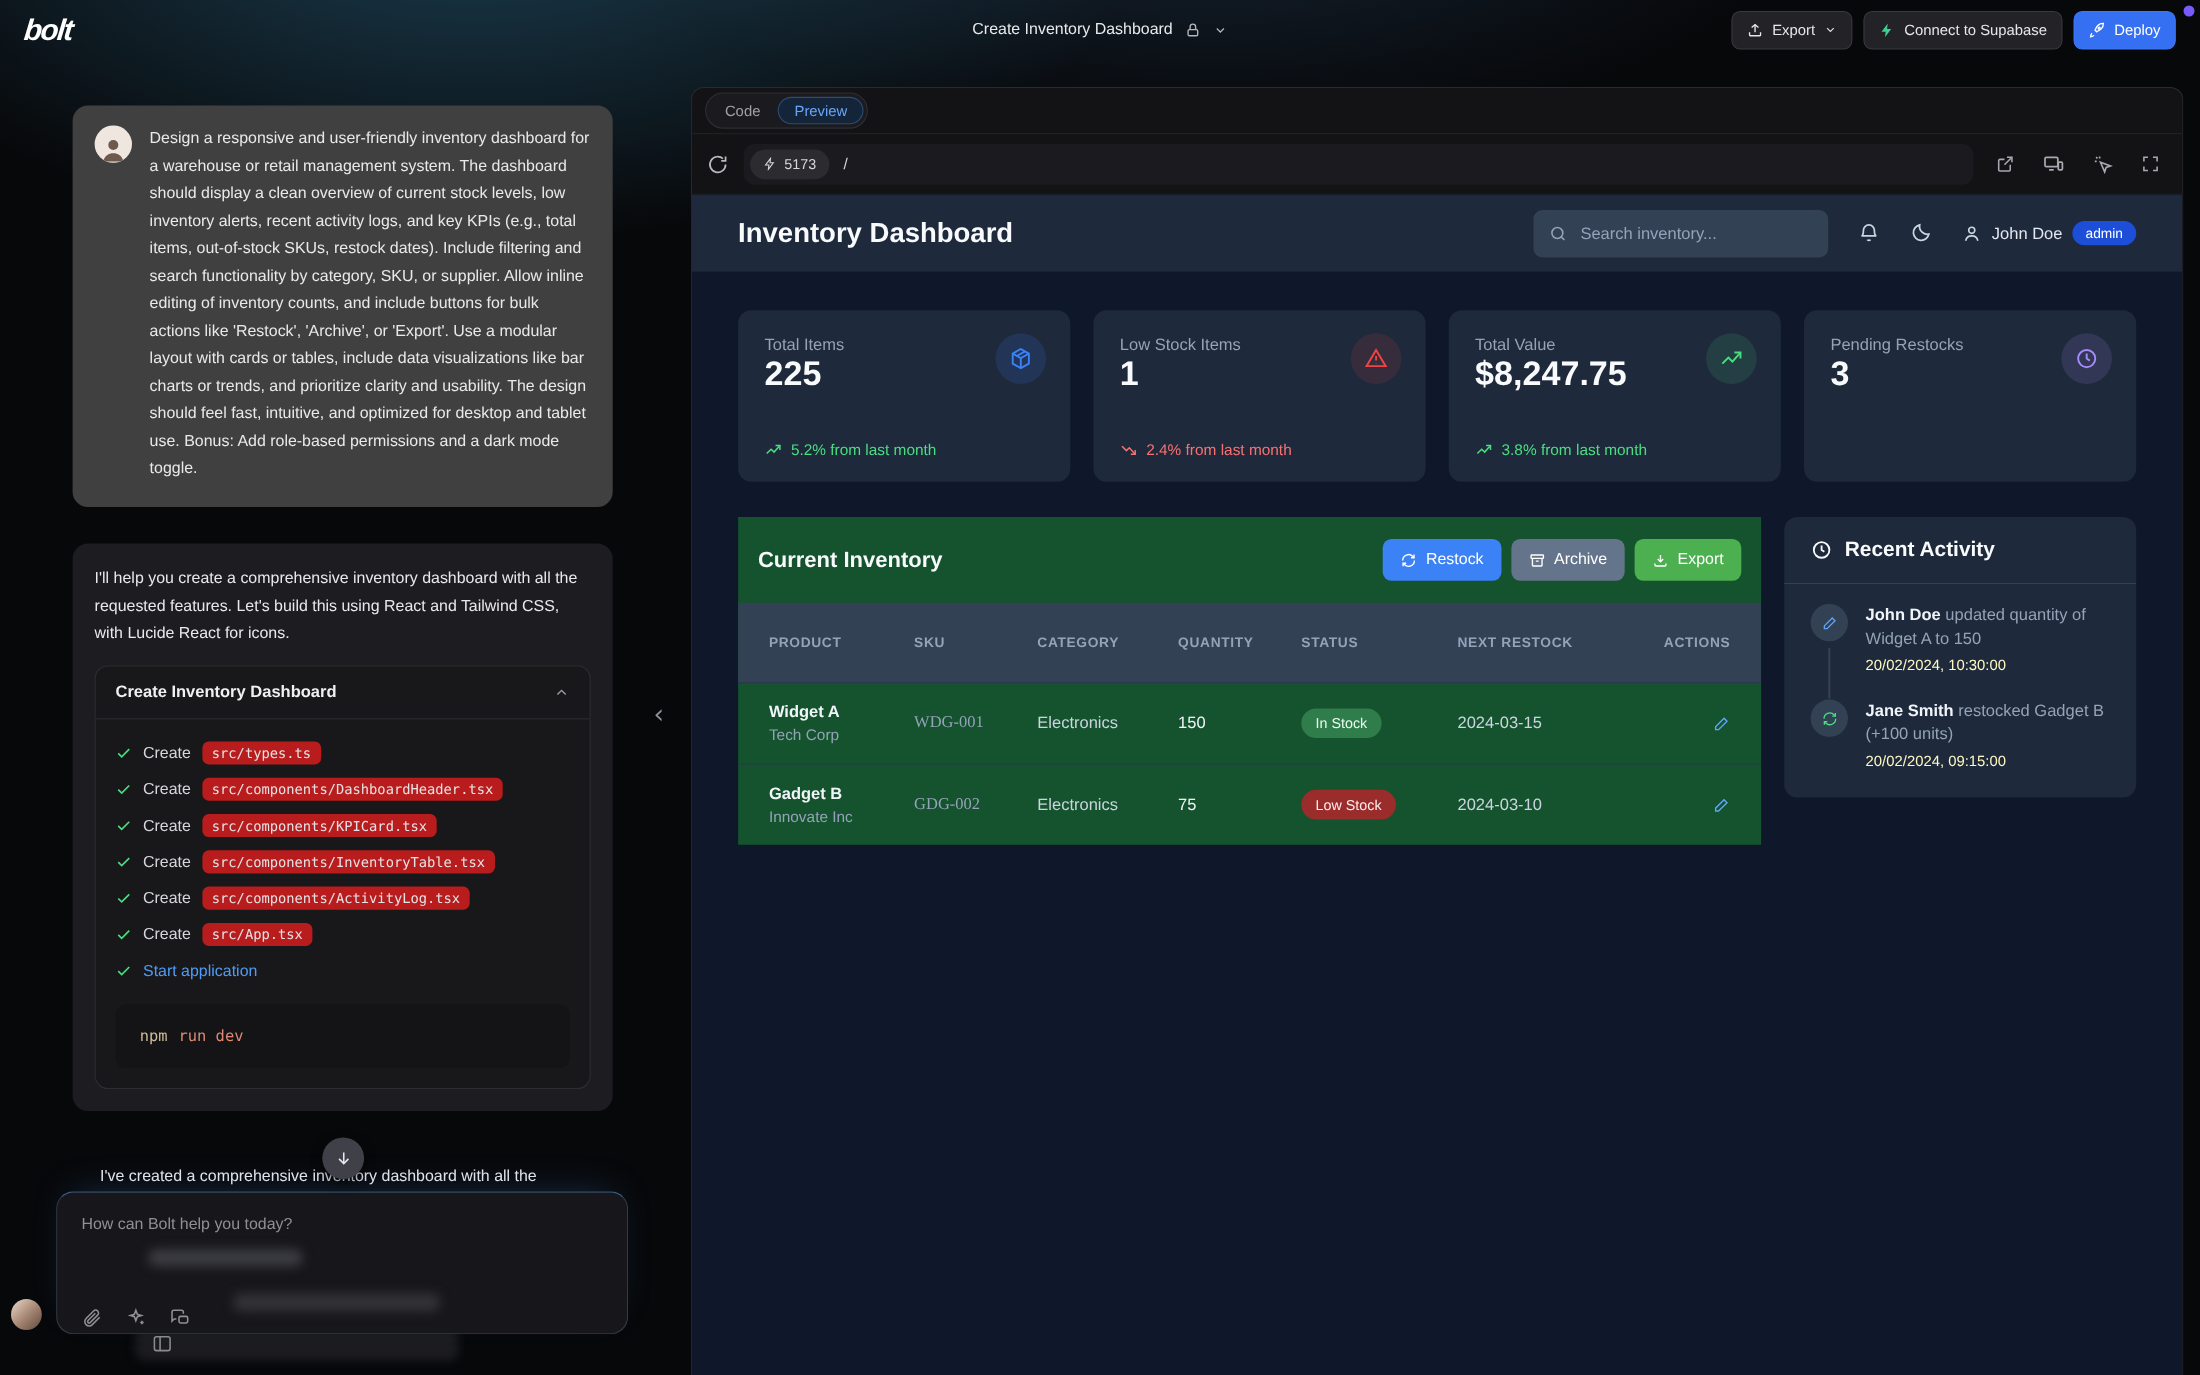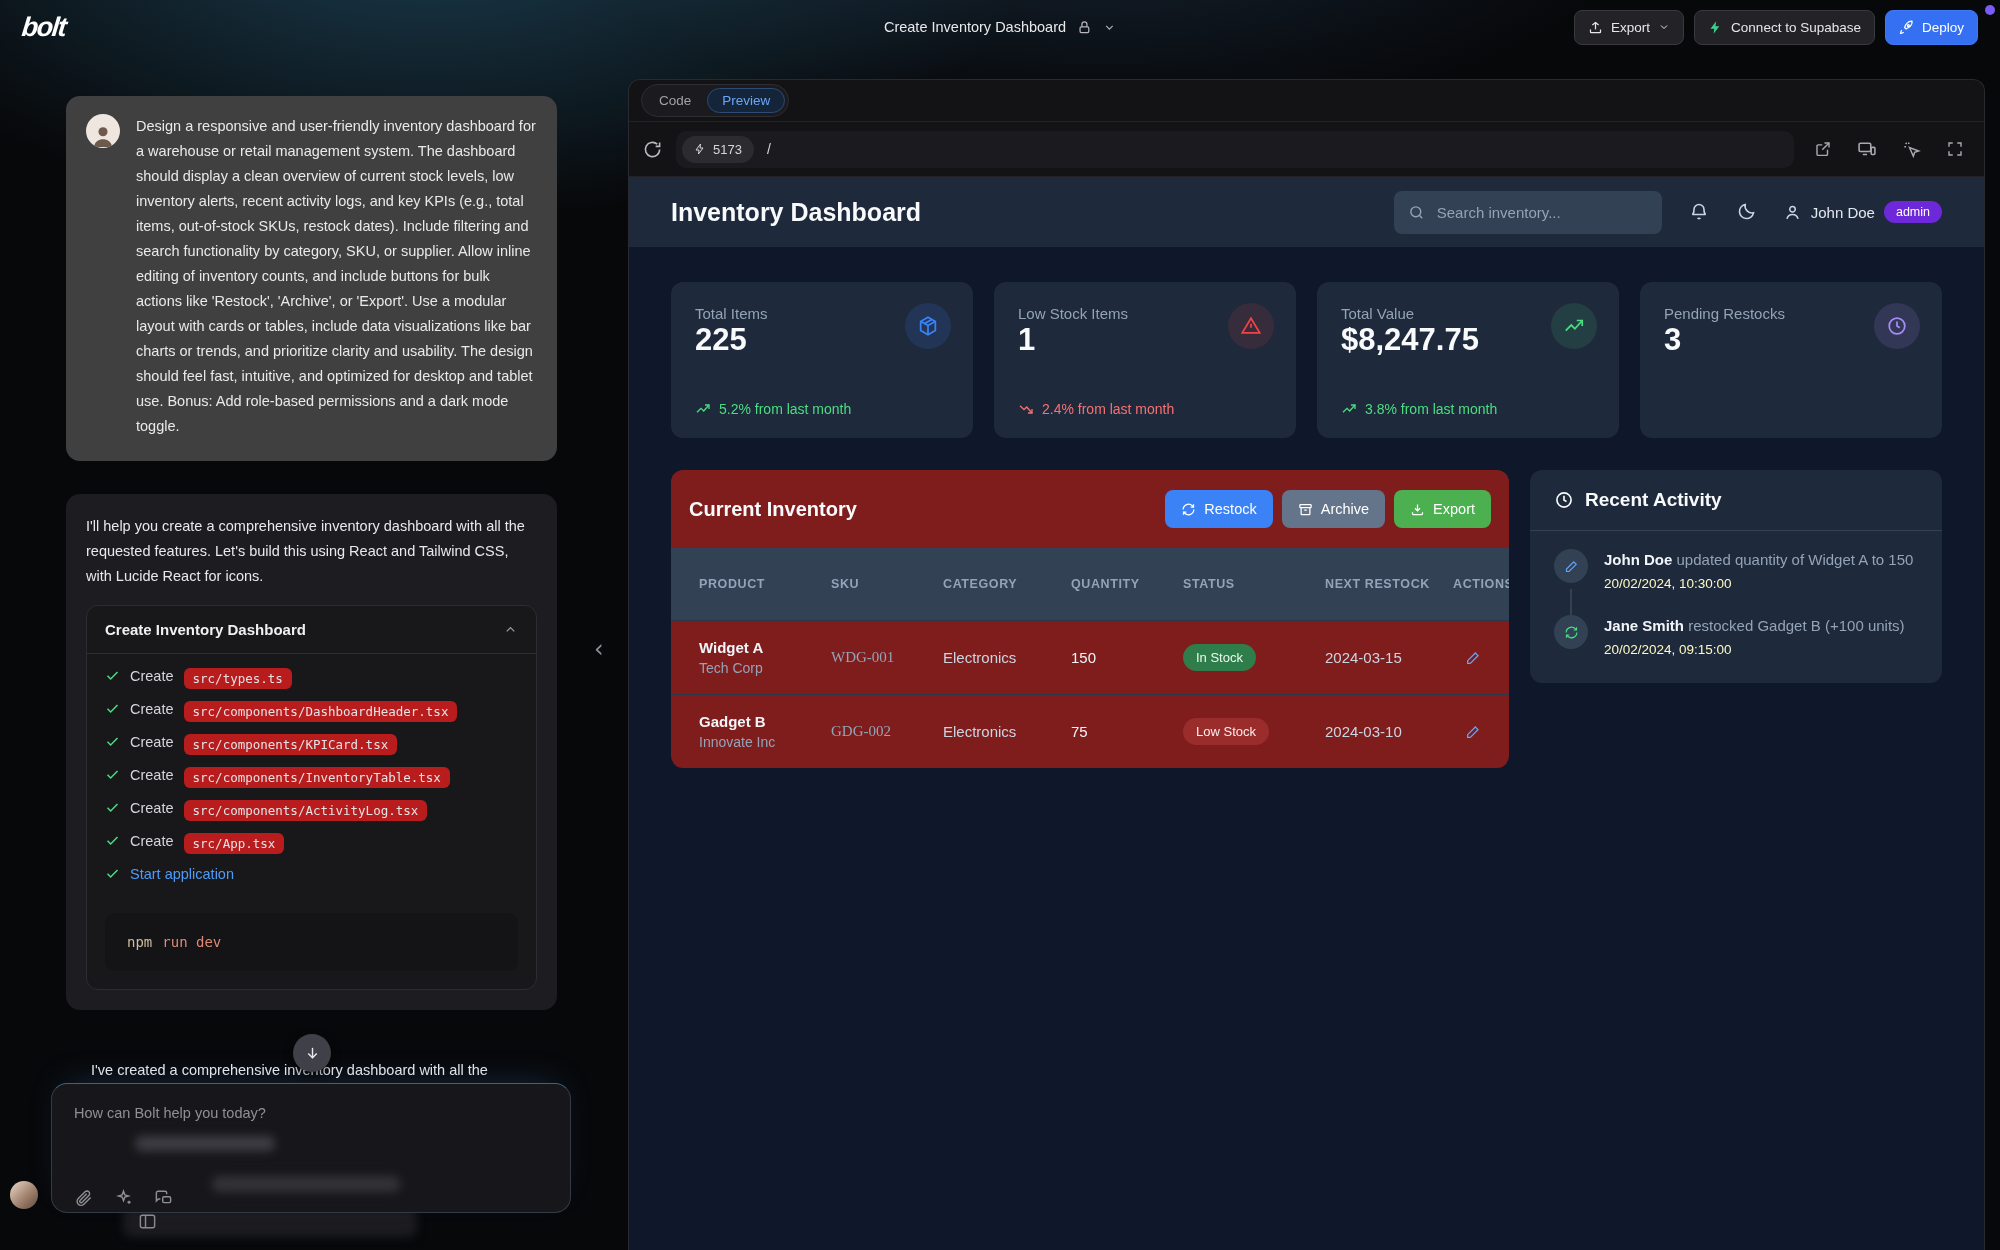--- a/index.html
+++ b/index.html
@@ -30,21 +30,21 @@
   .avatar{width:34px;height:34px;border-radius:50%;background:#efe6df;flex:none;overflow:hidden;
     display:flex;align-items:flex-end;justify-content:center;}
   .msg-text{margin:0;color:#e9e9ec;font-size:14.5px;line-height:25px;}
   .msg-ai{margin-top:33px;background:#1d1d21;border-radius:14px;padding:20px;box-sizing:border-box;}
   .msg-ai>p{margin:0 0 16px;}
   .plan{background:#18181b;border:1px solid #2c2c31;border-radius:12px;overflow:hidden;}
   .plan-head{display:flex;align-items:center;justify-content:space-between;padding:15px 18px;border-bottom:1px solid #2c2c31;}
   .plan-title{color:#f0f0f2;font-size:15px;font-weight:700;}
   .plan-chevron{color:#9d9da5;cursor:pointer}
   .plan-body{padding:14px 18px 18px;}
-  .step{display:flex;align-items:flex-start;gap:10px;height:33px;}
+  .step{display:flex;align-items:center;gap:10px;height:33px;}
   .check{color:#4ade80;flex:none}
   .step-action{color:#d6d6da;font-size:14.5px;}
   .chip{background:#b91c1c;border-radius:6px;padding:3px 9px;font-family:"DejaVu Sans Mono",monospace;
     font-size:12.5px;color:#e3e3e6;}
   .start-link{color:#4e9cf6;font-size:14.5px;cursor:pointer;}
   .codeblock{margin-top:14px;background:#141417;border-radius:10px;padding:21px 22px;
     font-family:"DejaVu Sans Mono",monospace;font-size:14px;}
   .tok-cmd{color:#cfbd9b}.tok-arg{color:#de8a76;margin-left:10px}
 
   .scroll-btn{position:absolute;left:293px;top:1034px;width:38px;height:38px;border-radius:50%;
@@ -92,37 +92,37 @@
   .preview{flex:1;background:#0f172a;position:relative;overflow:hidden;}
   .dash-header{height:70px;background:#1e293b;display:flex;align-items:center;padding:0 42px;}
   .dash-title{color:#f8fafc;font-size:25px;font-weight:700;}
   .dash-right{margin-left:auto;display:flex;align-items:center;gap:27px;}
   .search{width:268px;height:43px;background:#334155;border-radius:8px;display:flex;align-items:center;
     gap:10px;padding:0 14px;box-sizing:border-box;}
   .search input{flex:1;background:transparent;border:0;outline:0;color:#e2e8f0;font-size:15px;min-width:0;}
   .search input::placeholder{color:#94a3b8;}
   .hdr-ic{color:#cbd5e1;cursor:pointer;}
   .user-chip{display:flex;align-items:center;gap:9px;color:#e2e8f0;font-size:15px;}
-  .role-badge{background:#6d28d9;color:#fff;font-size:12.5px;padding:4px 12px;border-radius:999px;text-align:right;}
+  .role-badge{background:#1d4ed8;color:#fff;font-size:12.5px;padding:4px 12px;border-radius:999px;text-align:right;}
 
   .kpis{display:flex;gap:21px;margin:35px 42px 0;}
   .kpi{flex:1;background:#1e293b;border-radius:12px;padding:23px 24px;height:156px;box-sizing:border-box;position:relative;}
   .kpi-label{color:#94a3b8;font-size:15px;}
   .kpi-value{color:#f8fafc;font-size:31px;font-weight:700;}
   .kpi-icon{position:absolute;right:22px;top:21px;width:46px;height:46px;border-radius:50%;
     display:flex;align-items:center;justify-content:center;}
   .ic-blue{background:rgba(59,130,246,.15);color:#3b82f6;}
   .ic-red{background:rgba(239,68,68,.12);color:#ef4444;}
   .ic-green{background:rgba(74,222,128,.12);color:#4ade80;}
   .ic-purple{background:rgba(167,139,250,.14);color:#a78bfa;}
   .kpi-trend{position:absolute;left:24px;bottom:21px;display:flex;align-items:center;gap:8px;font-size:14px;}
   .trend-up{color:#4ade80;}.trend-down{color:#f87171;}
 
   .main-row{display:flex;gap:21px;margin:32px 42px 0;align-items:flex-start;}
-  .inv-card{width:838px;flex:none;background:#7f1d1d;border-radius:12px;overflow:hidden;}
+  .inv-card{width:930px;flex:none;background:#14532d;border-radius:0;overflow:hidden;}
   .inv-head{display:flex;align-items:center;padding:20px 18px;}
   .inv-title{color:#f8fafc;font-size:20px;font-weight:700;}
   .inv-actions{margin-left:auto;display:flex;gap:9px;}
   .btn{display:flex;align-items:center;gap:8px;height:38px;padding:0 16px;border-radius:8px;color:#fff;
     font-size:14.5px;border:none;cursor:pointer;}
   .btn-restock{background:#3b82f6;}.btn-archive{background:#64748b;}.btn-export{background:#4caf50;}
   .inv-grid{display:grid;grid-template-columns:132px 112px 128px 112px 142px 128px 1fr;padding:0 28px;align-items:center;}
   .grid-head{background:#334155;min-height:72px;}
   .col-label{color:#94a3b8;font-size:12.5px;font-weight:700;letter-spacing:.6px;padding-right:10px;line-height:17px;}
   .col-right{text-align:right;padding-right:0;}

